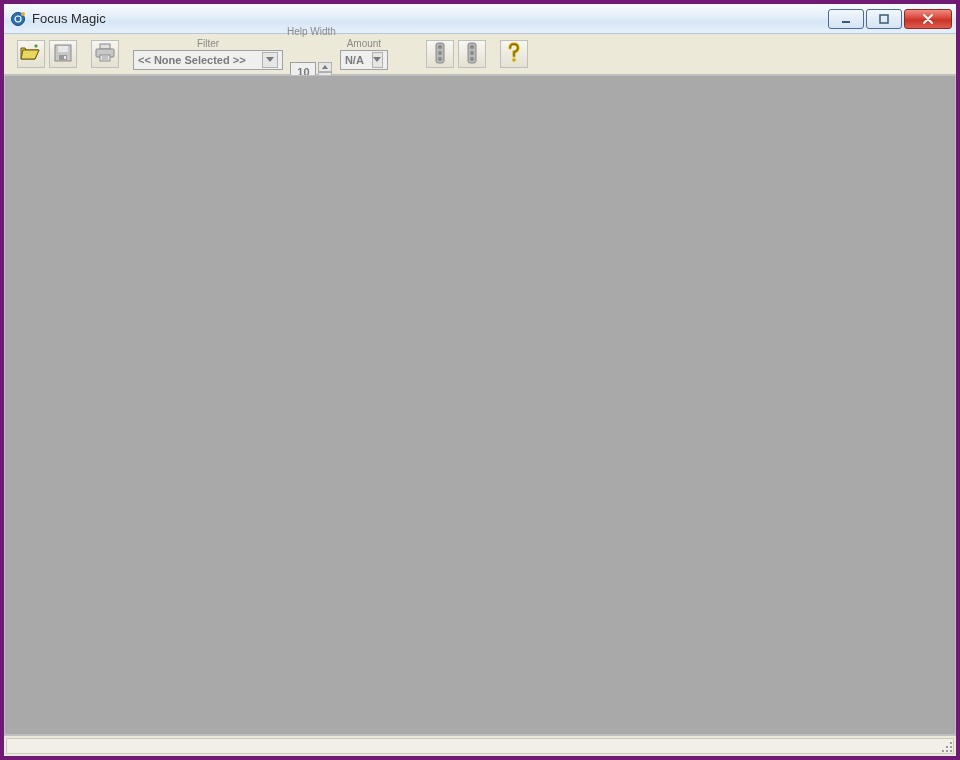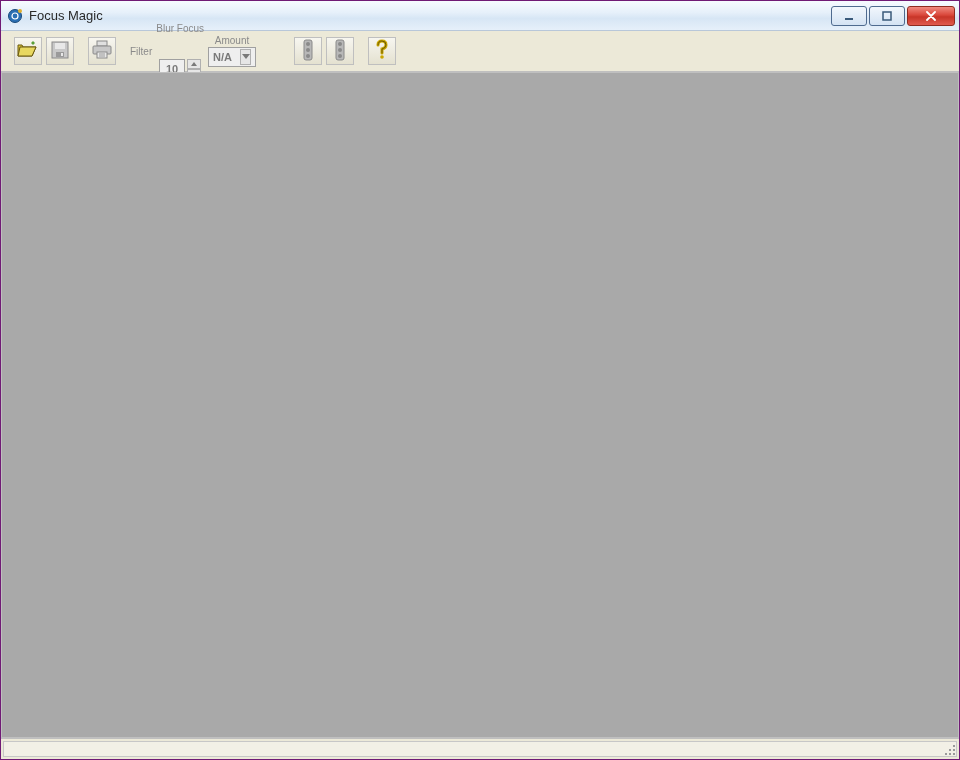--- a/index.html
+++ b/index.html
@@ -8,21 +8,21 @@
     width: 960px;
     height: 760px;
     font-family: "Segoe UI", Tahoma, sans-serif;
     font-size: 12px;
     overflow: hidden;
     background: #fff;
   }
   .window {
     width: 960px;
     height: 760px;
-    border: 1px solid #701a75;
+    border: 4px solid #701a75;
     box-sizing: border-box;
     display: flex;
     flex-direction: column;
     background: #ece9d8;
   }
   
   .titlebar {
     height: 30px;
     background: linear-gradient(to bottom, #f7fbff 0%, #e6f0fa 40%, #d7e6f5 60%, #e6f0fa 100%);
     display: flex;
@@ -265,24 +265,33 @@
           <line x1="8" y1="14" x2="14" y2="14" stroke="#9a9a9a"></line>
           <line x1="8" y1="16" x2="14" y2="16" stroke="#9a9a9a"></line>
         </svg>
       </span>
     </div>
 
     <div class="tb-sep"></div>
 
     <div class="tb-group">
       <div class="tb-group-label">Filter</div>
+      <div class="tb-select" style="width:150px">
+        <span class="sel-text">&lt;&lt; None Selected &gt;&gt;</span>
+        <span style="flex:1"></span>
+        <span class="sel-arrow">
+          <svg width="8" height="6" viewBox="0 0 8 6">
+              <path d="M0 0 L8 0 L4 5 Z" fill="#7a7a7a"></path>
+            </svg>
+        </span>
+      </div>
     </div>
 
     <div class="tb-group">
-      <div class="tb-group-label">Blur Focus</div>
+      <div class="tb-group-label">Help Width</div>
       <div class="tb-spin">
         <div class="val">10</div>
         <div class="arrows">
           <div>
               <svg width="6" height="4" viewBox="0 0 6 4">
                 <path d="M0 4 L6 4 L3 0 Z" fill="#7a7a7a"></path>
               </svg>
             </div>
           <div>
               <svg width="6" height="4" viewBox="0 0 6 4">

